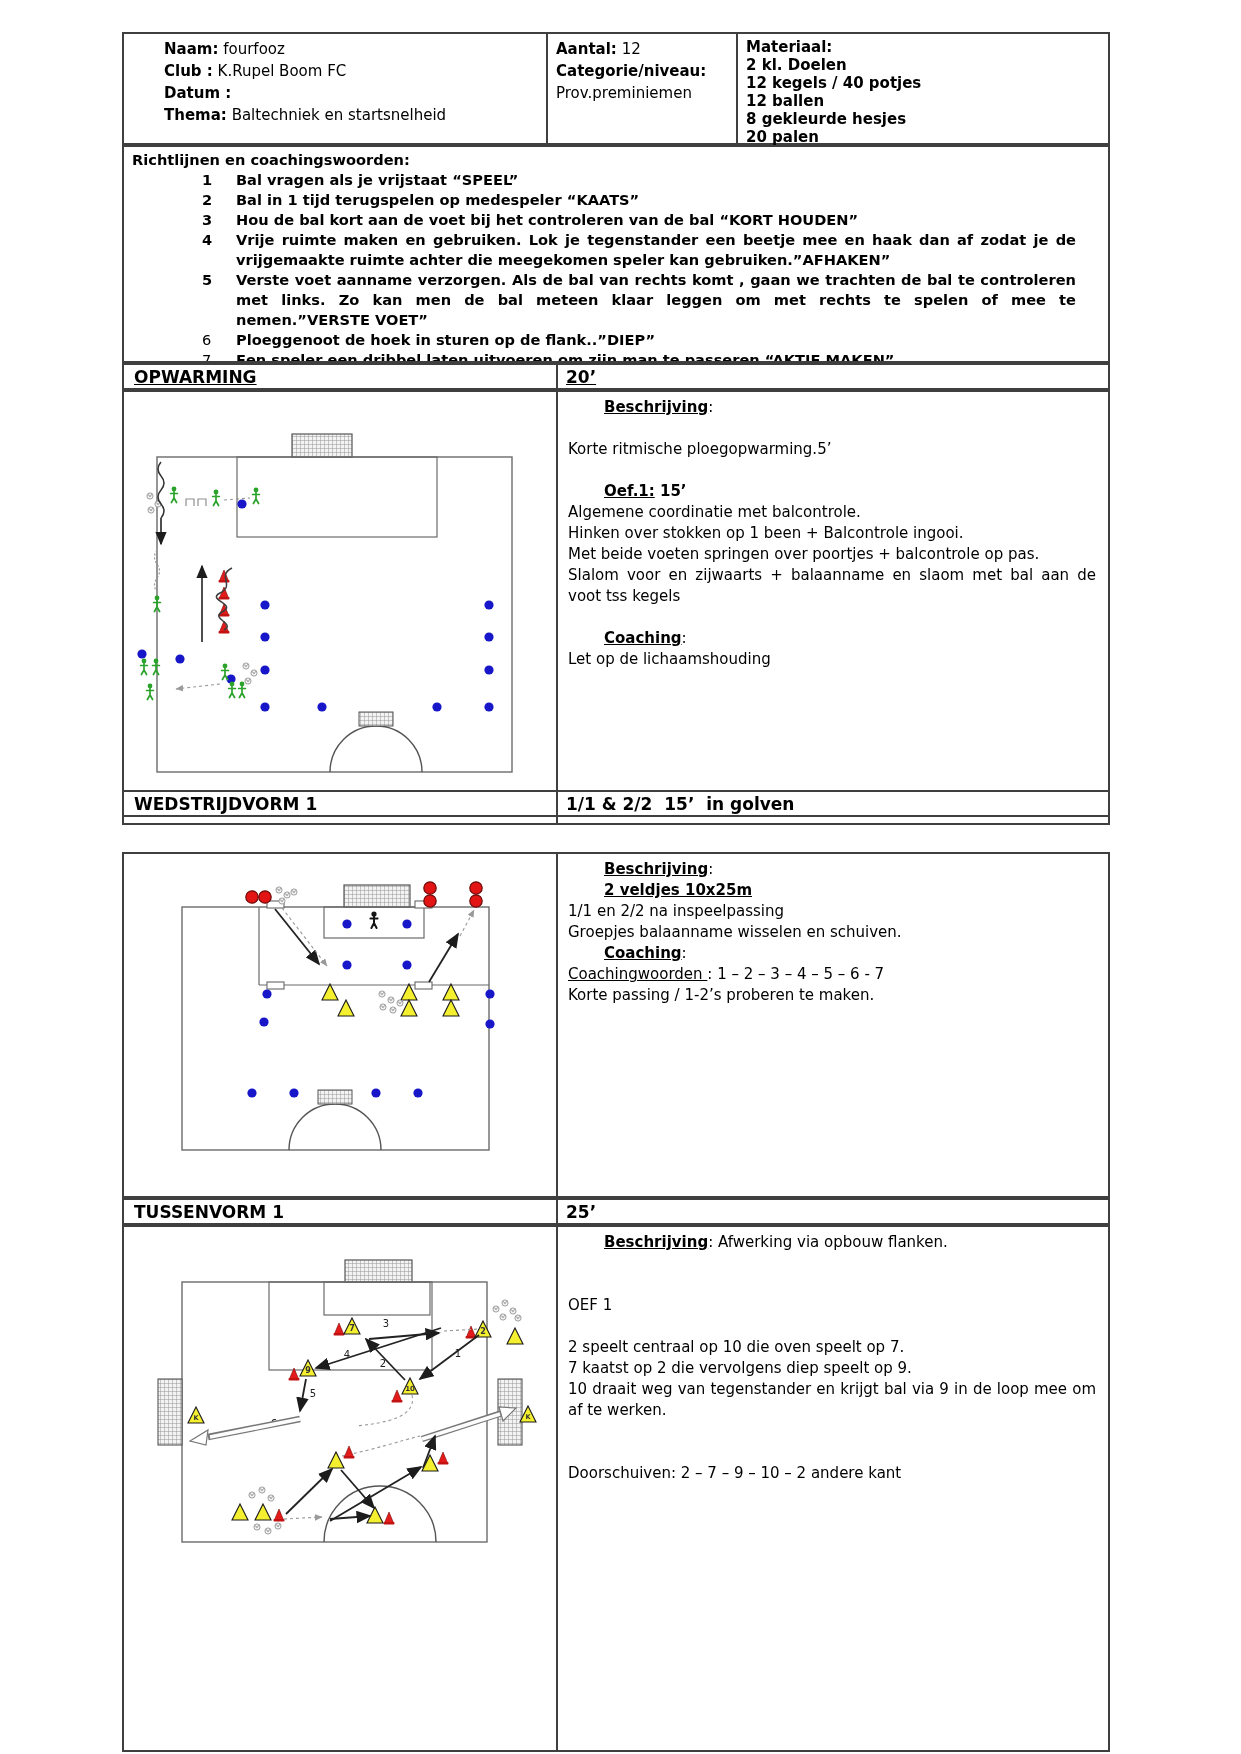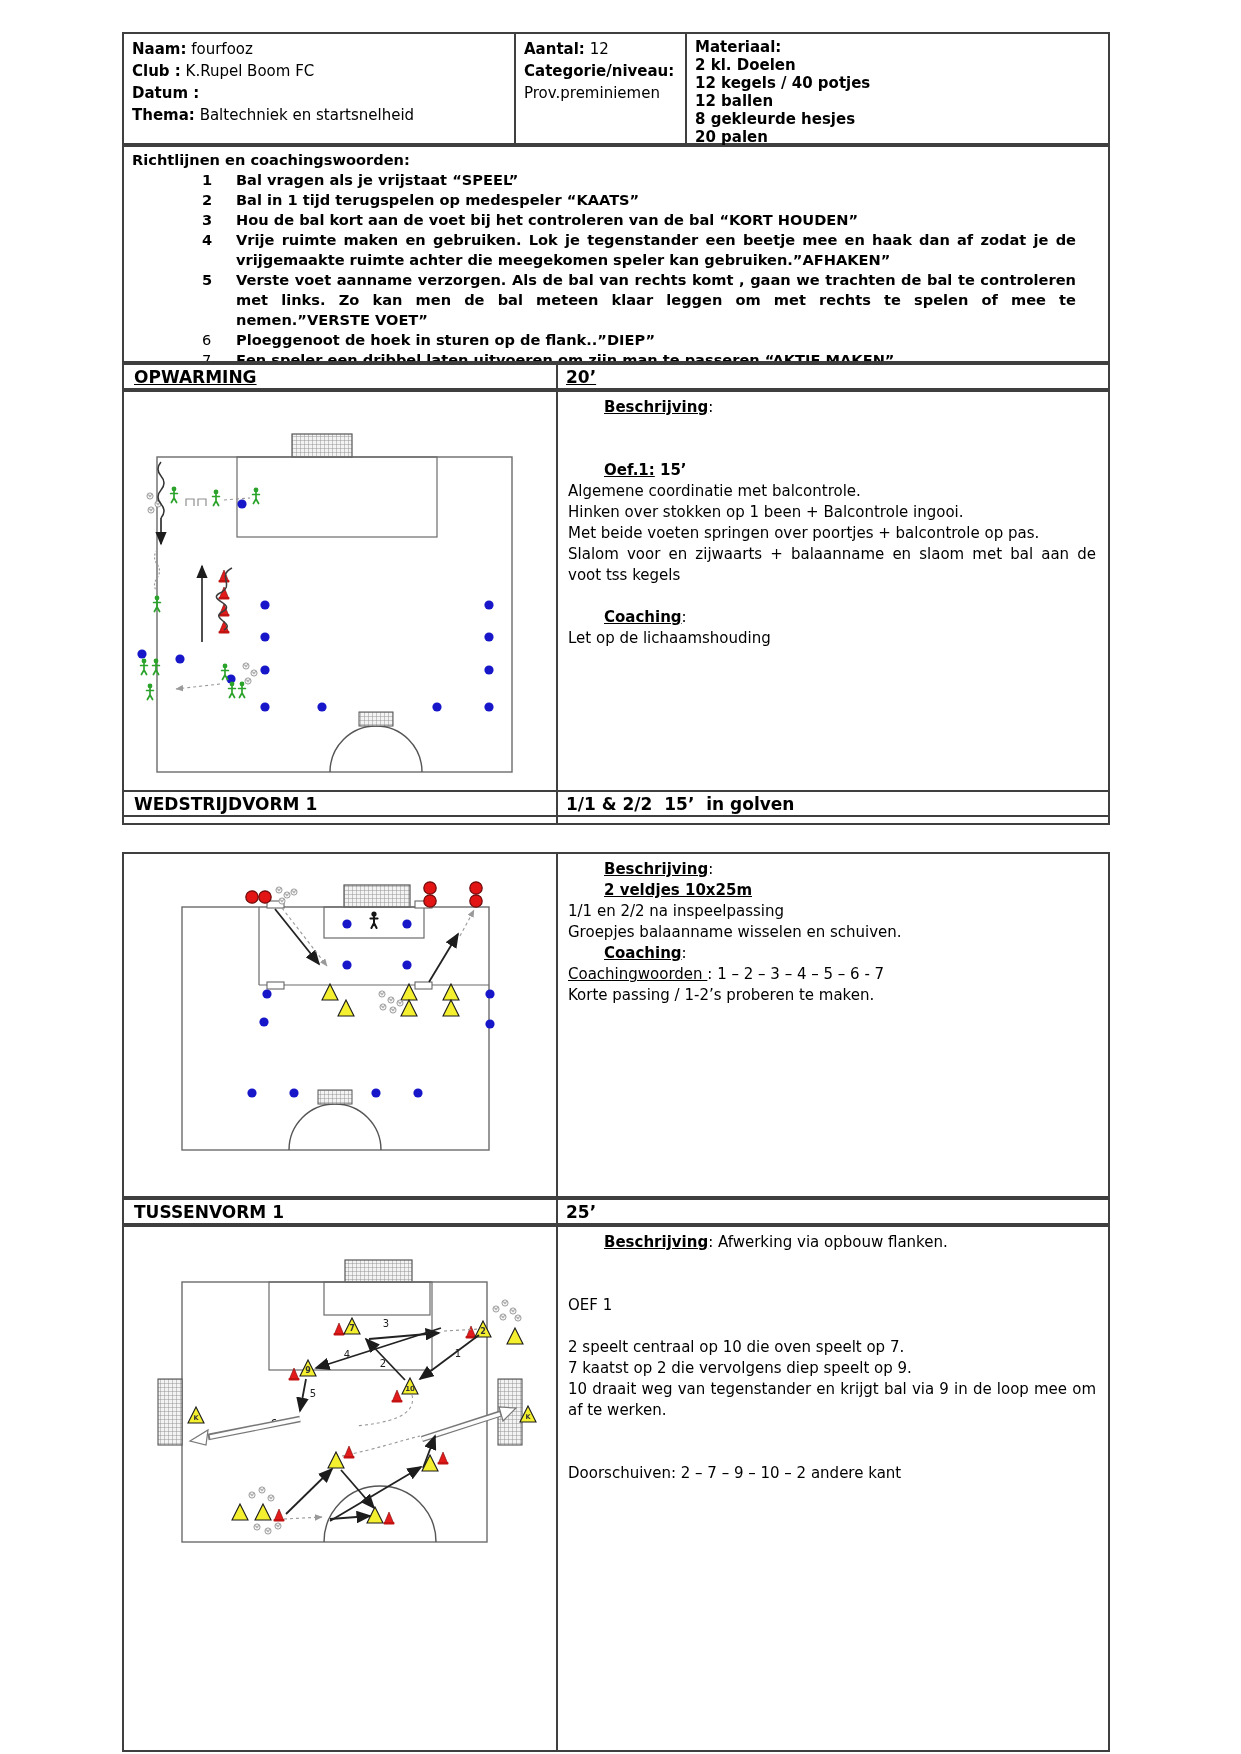--- a/index.html
+++ b/index.html
@@ -1,22 +1,22 @@
 <!DOCTYPE html>
 <html><head>
 <meta charset="utf-8">
 <style>
   html,body{margin:0;padding:0;background:#fff;}
   .page{position:relative;width:1241px;height:1754px;background:#fff;
         font-family:"DejaVu Sans","Liberation Sans",sans-serif;color:#000;overflow:hidden;}
   .block{position:absolute;left:122px;width:988px;border:2px solid #3f3f3f;box-sizing:border-box;background:#fff;}
   .hrow{display:flex;}
   .hcell{box-sizing:border-box;padding:4px 8px;font-size:15px;line-height:22px;}
-  .hc1{width:392px;border-right:2px solid #3f3f3f;}
-  .hc2{width:171px;border-right:2px solid #3f3f3f;}
+  .hc1{width:392px;border-right:2px solid #3f3f3f;margin-left:32px;}
+  .hc2{width:190px;border-right:2px solid #3f3f3f;}
   .hc3{flex:1;font-weight:bold;line-height:18px;}
   b{font-weight:bold;}
   .rich{padding:3px 8px 0 8px;font-size:14.6px;line-height:20px;overflow:hidden;}
   .rtitle{font-weight:bold;}
   .ritem{display:flex;margin-left:70px;padding-right:24px;}
   .rnum{width:34px;flex:none;font-weight:bold;}
   .rnum.light{font-weight:normal;}
   .rtext{flex:1;font-weight:bold;}
   .just{text-align:justify;}
   .sechead{display:flex;align-items:center;font-size:17px;font-weight:bold;}
@@ -196,20 +196,21 @@
           <line x1="96" y1="292" x2="52" y2="297" stroke="#999" stroke-width="1.1" stroke-dasharray="3,3" marker-end="url(#ag)"></line>
           <use href="#gman" x="20" y="275"></use>
             <use href="#gman" x="32" y="275"></use>
             <use href="#gman" x="26" y="300"></use>
         </g>
       </svg>
     </div>
     <div class="tcell">
       <div><span class="bu">Beschrijving</span><span>:</span></div>
       <div class="sp"></div>
+      <div>Korte ritmische ploegopwarming.5’</div>
       <div class="sp"></div>
       <div><span class="bu">Oef.1:</span><b>&nbsp;15’</b></div>
       <div>Algemene coordinatie met balcontrole.</div>
       <div>Hinken over stokken op 1 been + Balcontrole ingooi.</div>
       <div>Met beide voeten springen over poortjes + balcontrole op pas.</div>
       <div class="just">Slalom voor en zijwaarts + balaanname en slaom met bal aan de voot tss kegels</div>
       <div class="sp"></div>
       <div><span class="bu">Coaching</span><span>:</span></div>
       <div>Let op de lichaamshouding</div>
     </div>

